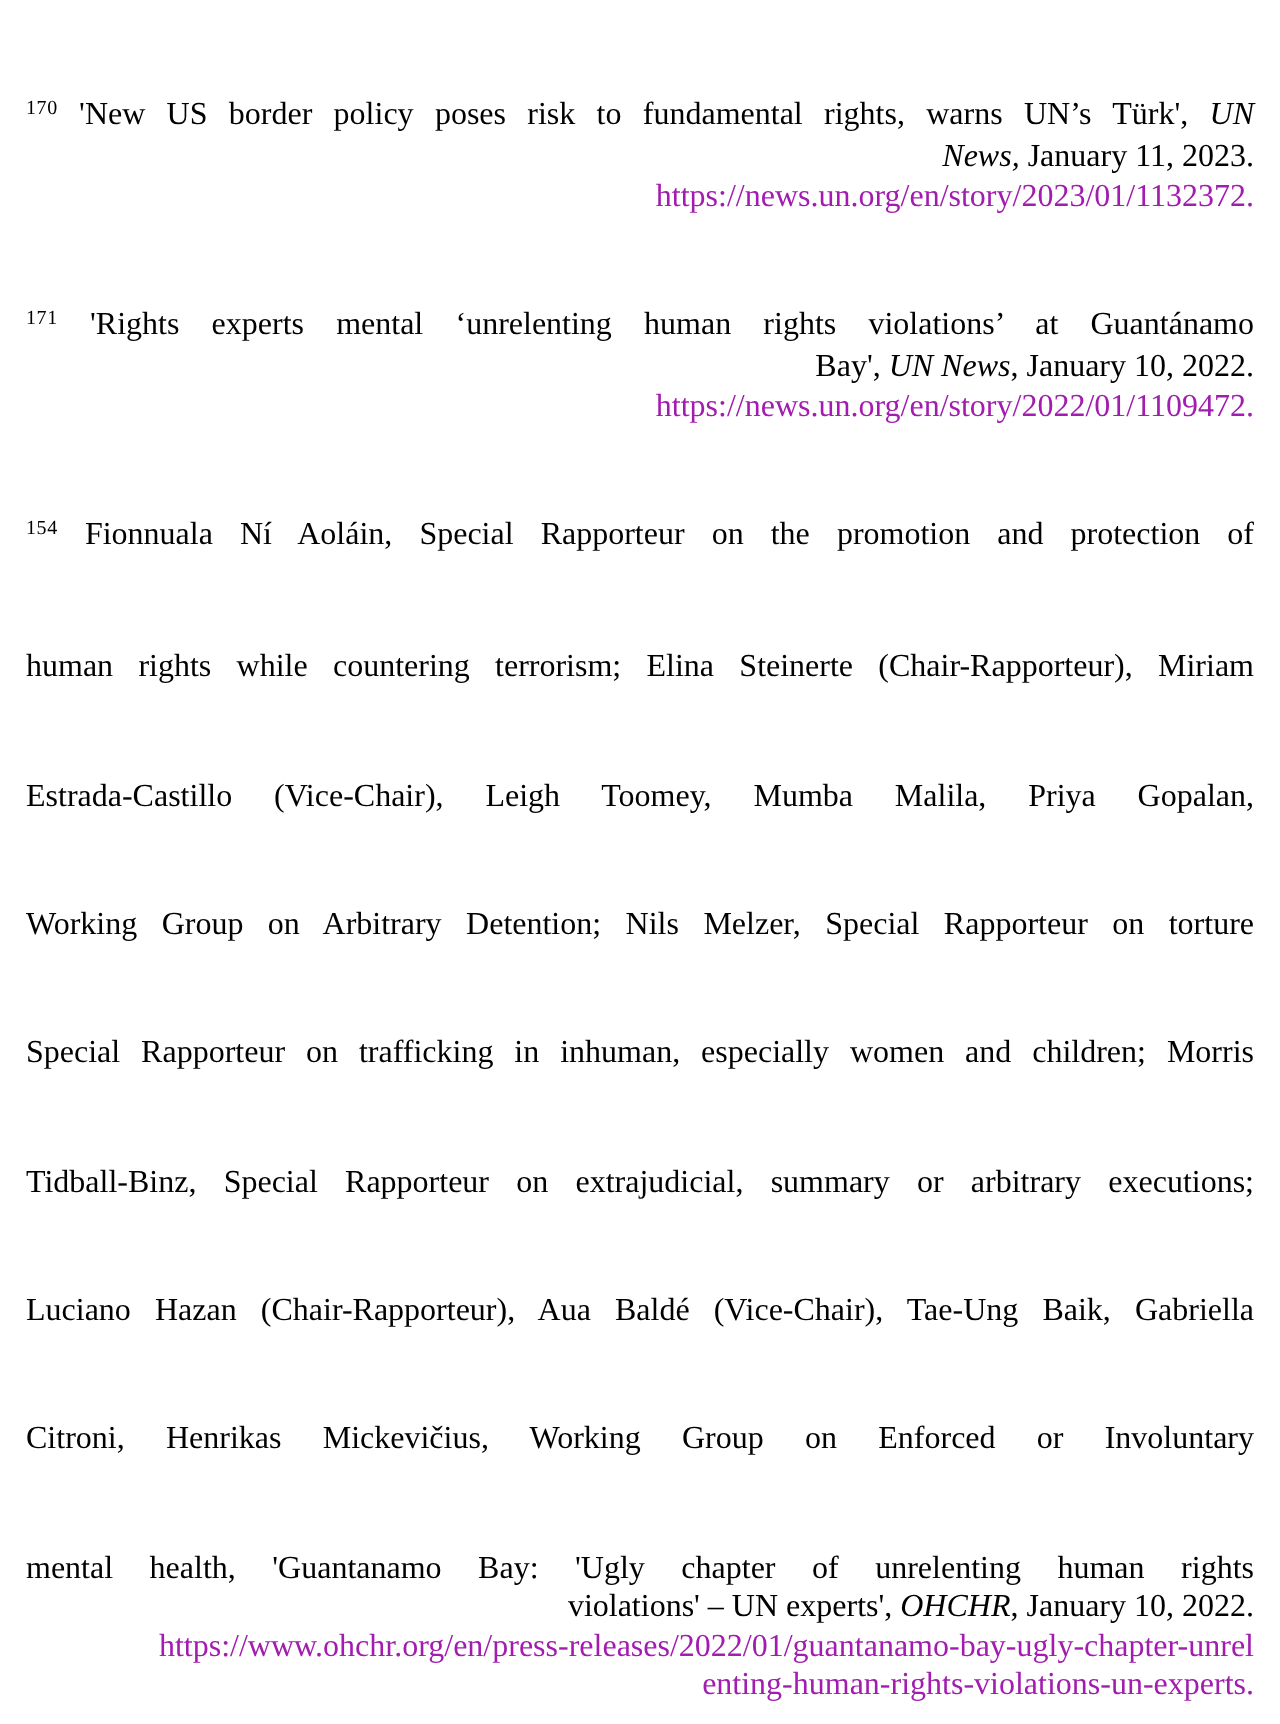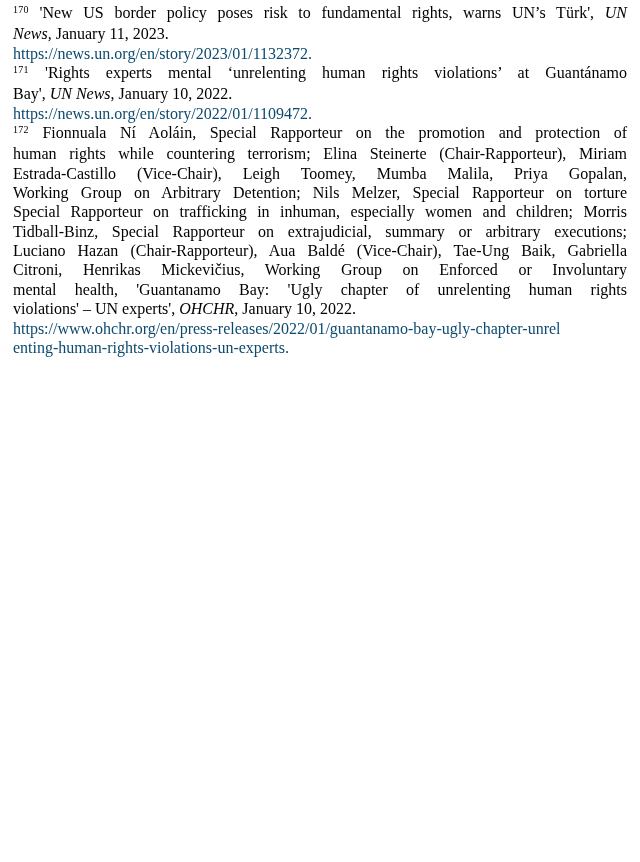--- a/index.html
+++ b/index.html
@@ -11,54 +11,55 @@
     font-family: "Liberation Serif", "DejaVu Serif", serif;
     overflow: hidden;
   }
   .page {
     padding: 3px 13px 0 13px;
     width: 614px;
   }
   .fn-line {
     font-size: 16px;
     line-height: 19.35px;
-    text-align: left;
+    text-align: right;
     white-space: normal;
   }
   .fn-line.j {
     text-align: justify;
     text-align-last: justify;
+    margin-top: 45px;
   }
   .seg { font-style: normal; }
   .seg.it { font-style: italic; }
   .seg.sup {
     font-size: 10px;
     position: relative;
     top: -5px;
     letter-spacing: 0.3px;
   }
-  .url-line { color: #0c4a6e; text-decoration: none; cursor: default; }
+  .url-line { color: #a21caf; text-decoration: none; cursor: default; }
 </style>
 </head>
 <body>
 
 <div class="page">
   <div id="footnotes-container">
       <div>
         <div class="fn-line j"><span class="seg sup">170</span><span class="seg"> 'New US border policy poses risk to fundamental rights, warns UN’s Türk', </span><span class="seg it">UN</span></div>
         <div class="fn-line"><span class="seg it">News,</span><span class="seg"> January 11, 2023.</span></div>
         <div class="fn-line url-line"><span class="seg">https://news.un.org/en/story/2023/01/1132372.</span></div>
       </div>
       <div>
         <div class="fn-line j"><span class="seg sup">171</span><span class="seg"> 'Rights experts mental ‘unrelenting human rights violations’ at Guantánamo</span></div>
         <div class="fn-line"><span class="seg">Bay', </span><span class="seg it">UN News</span><span class="seg">, January 10, 2022.</span></div>
         <div class="fn-line url-line"><span class="seg">https://news.un.org/en/story/2022/01/1109472.</span></div>
       </div>
       <div>
-        <div class="fn-line j"><span class="seg sup">172</span><span class="seg"> Fionnuala Ní Aoláin, Special Rapporteur on the promotion and protection of</span></div>
+        <div class="fn-line j"><span class="seg sup">154</span><span class="seg"> Fionnuala Ní Aoláin, Special Rapporteur on the promotion and protection of</span></div>
         <div class="fn-line j"><span class="seg">human rights while countering terrorism; Elina Steinerte (Chair-Rapporteur), Miriam</span></div>
         <div class="fn-line j"><span class="seg">Estrada-Castillo (Vice-Chair), Leigh Toomey, Mumba Malila, Priya Gopalan,</span></div>
         <div class="fn-line j"><span class="seg">Working Group on Arbitrary Detention; Nils Melzer, Special Rapporteur on torture</span></div>
         <div class="fn-line j"><span class="seg">Special Rapporteur on trafficking in inhuman, especially women and children; Morris</span></div>
         <div class="fn-line j"><span class="seg">Tidball-Binz, Special Rapporteur on extrajudicial, summary or arbitrary executions;</span></div>
         <div class="fn-line j"><span class="seg">Luciano Hazan (Chair-Rapporteur), Aua Baldé (Vice-Chair), Tae-Ung Baik, Gabriella</span></div>
         <div class="fn-line j"><span class="seg">Citroni, Henrikas Mickevičius, Working Group on Enforced or Involuntary</span></div>
         <div class="fn-line j"><span class="seg">mental health, 'Guantanamo Bay: 'Ugly chapter of unrelenting human rights</span></div>
         <div class="fn-line"><span class="seg">violations' – UN experts', </span><span class="seg it">OHCHR</span><span class="seg">, January 10, 2022.</span></div>
         <div class="fn-line url-line"><span class="seg">https://www.ohchr.org/en/press-releases/2022/01/guantanamo-bay-ugly-chapter-unrel</span></div>

